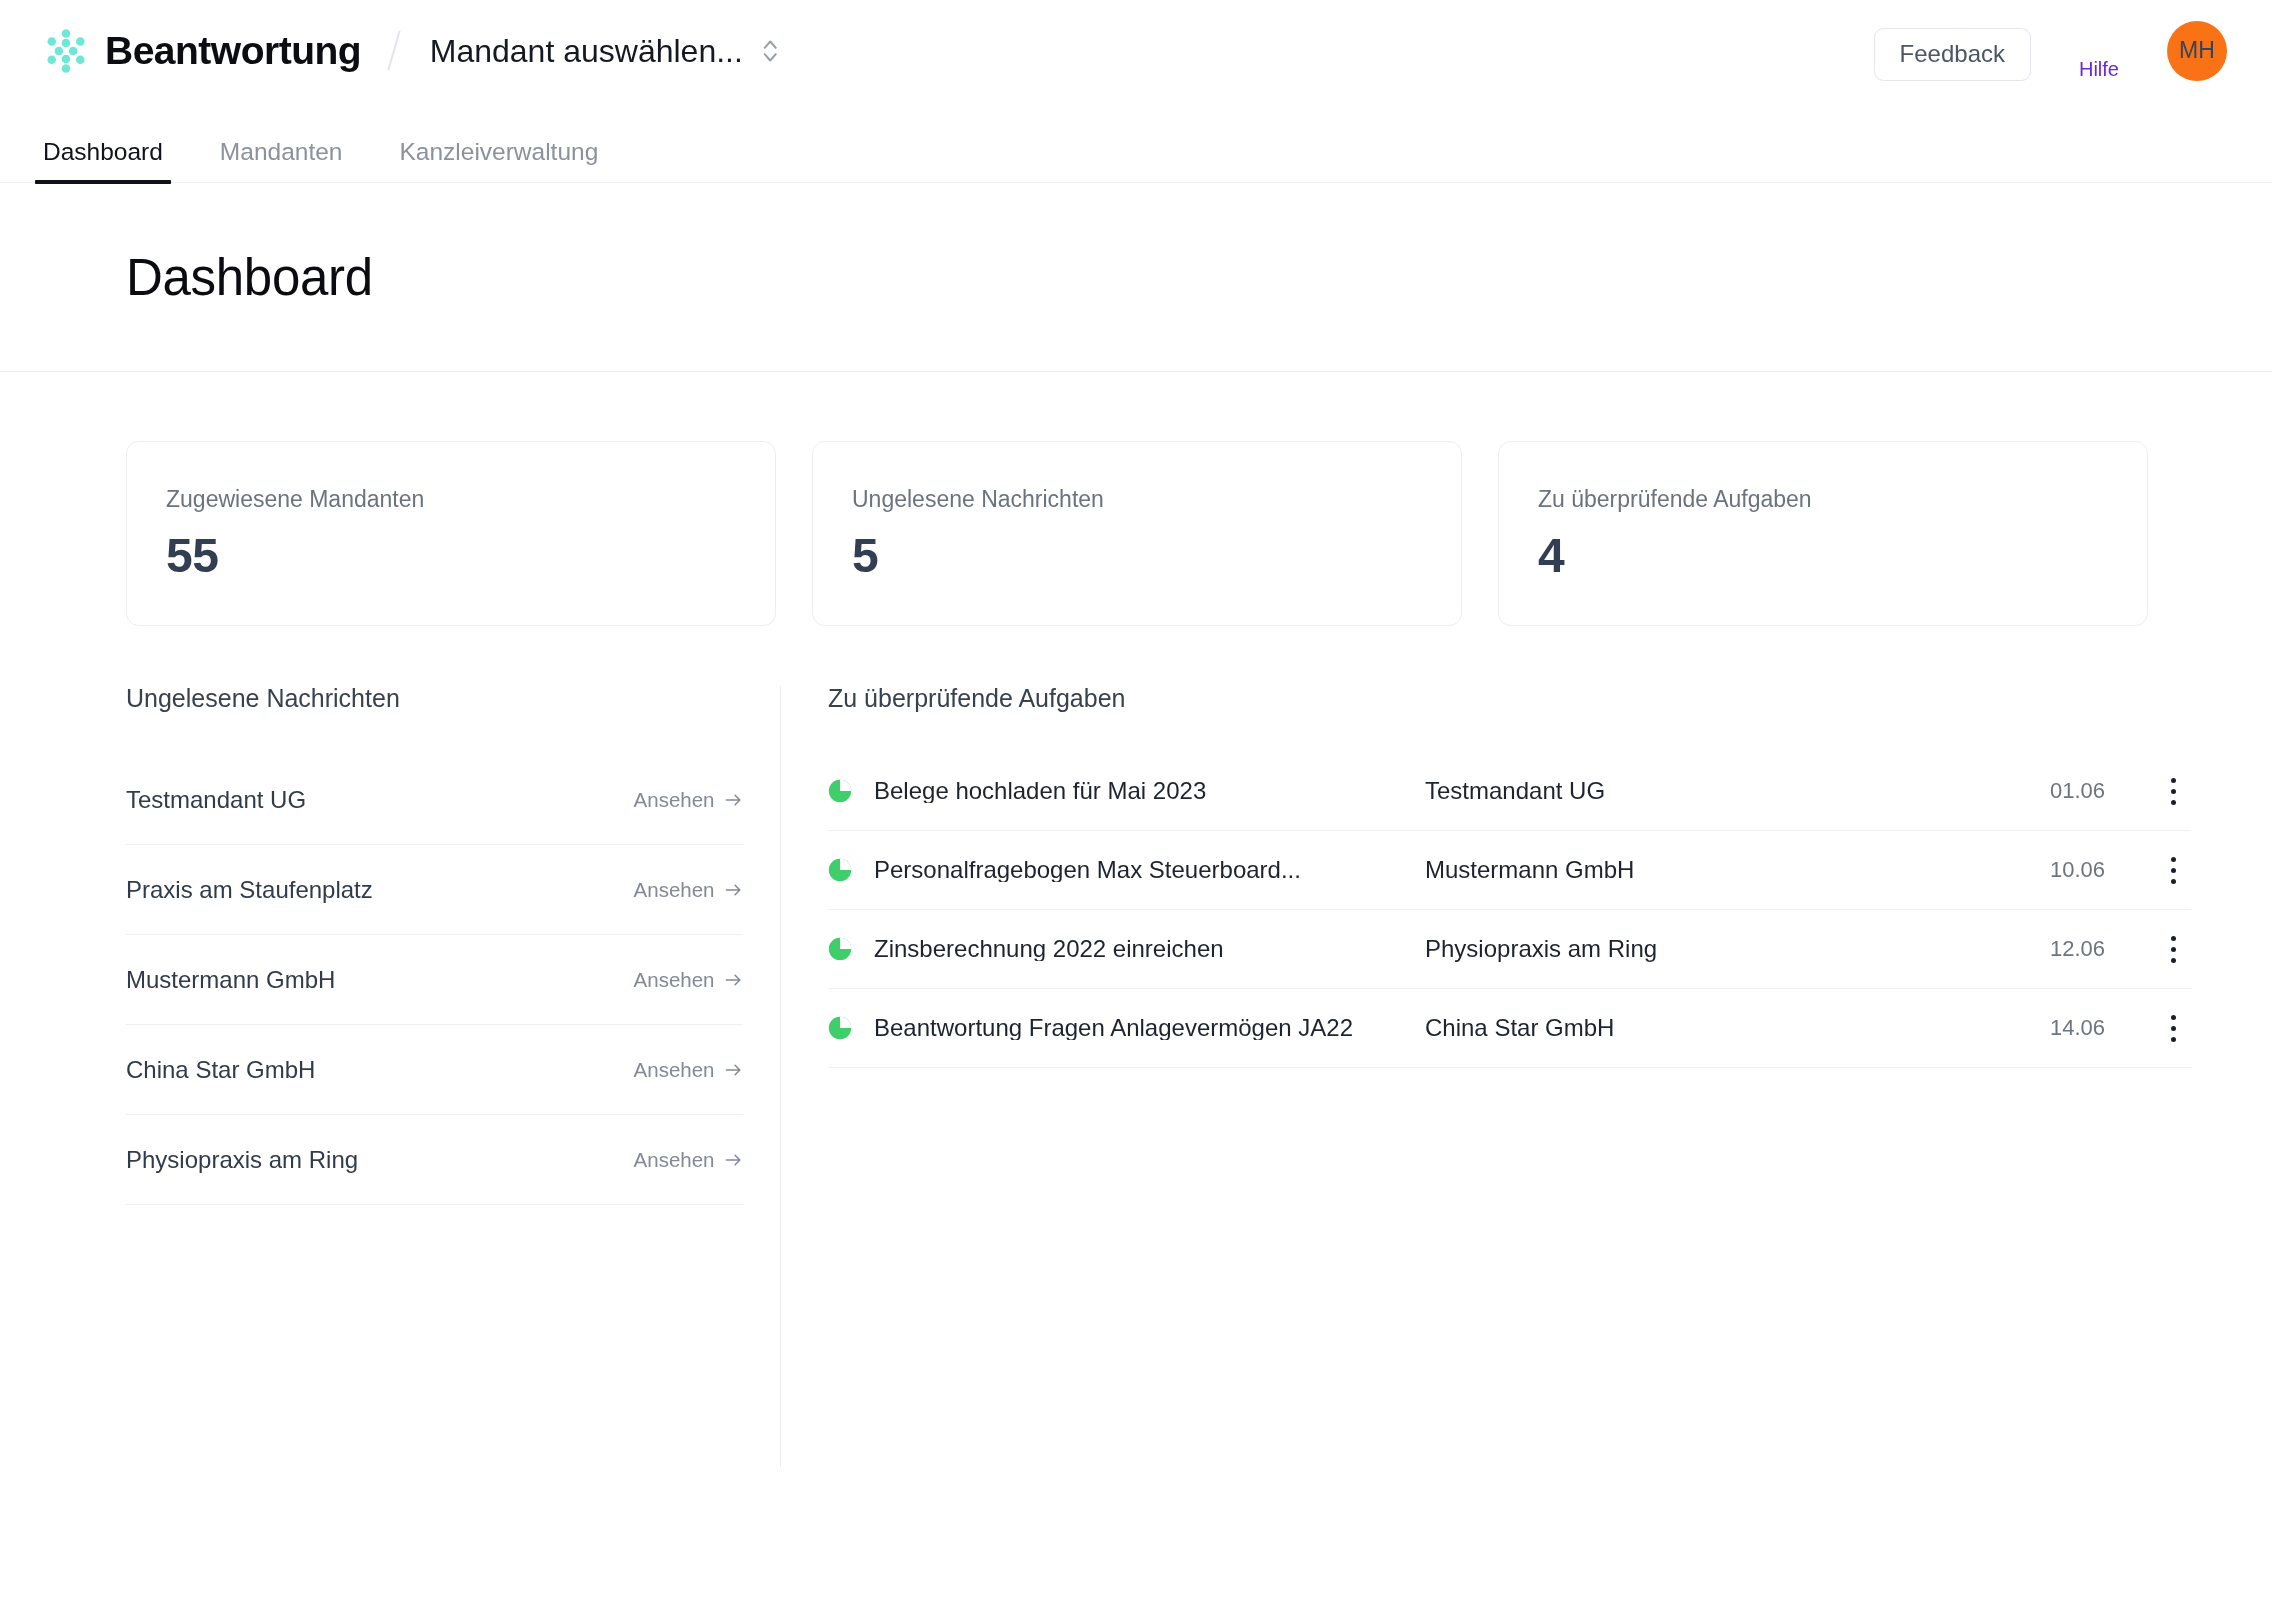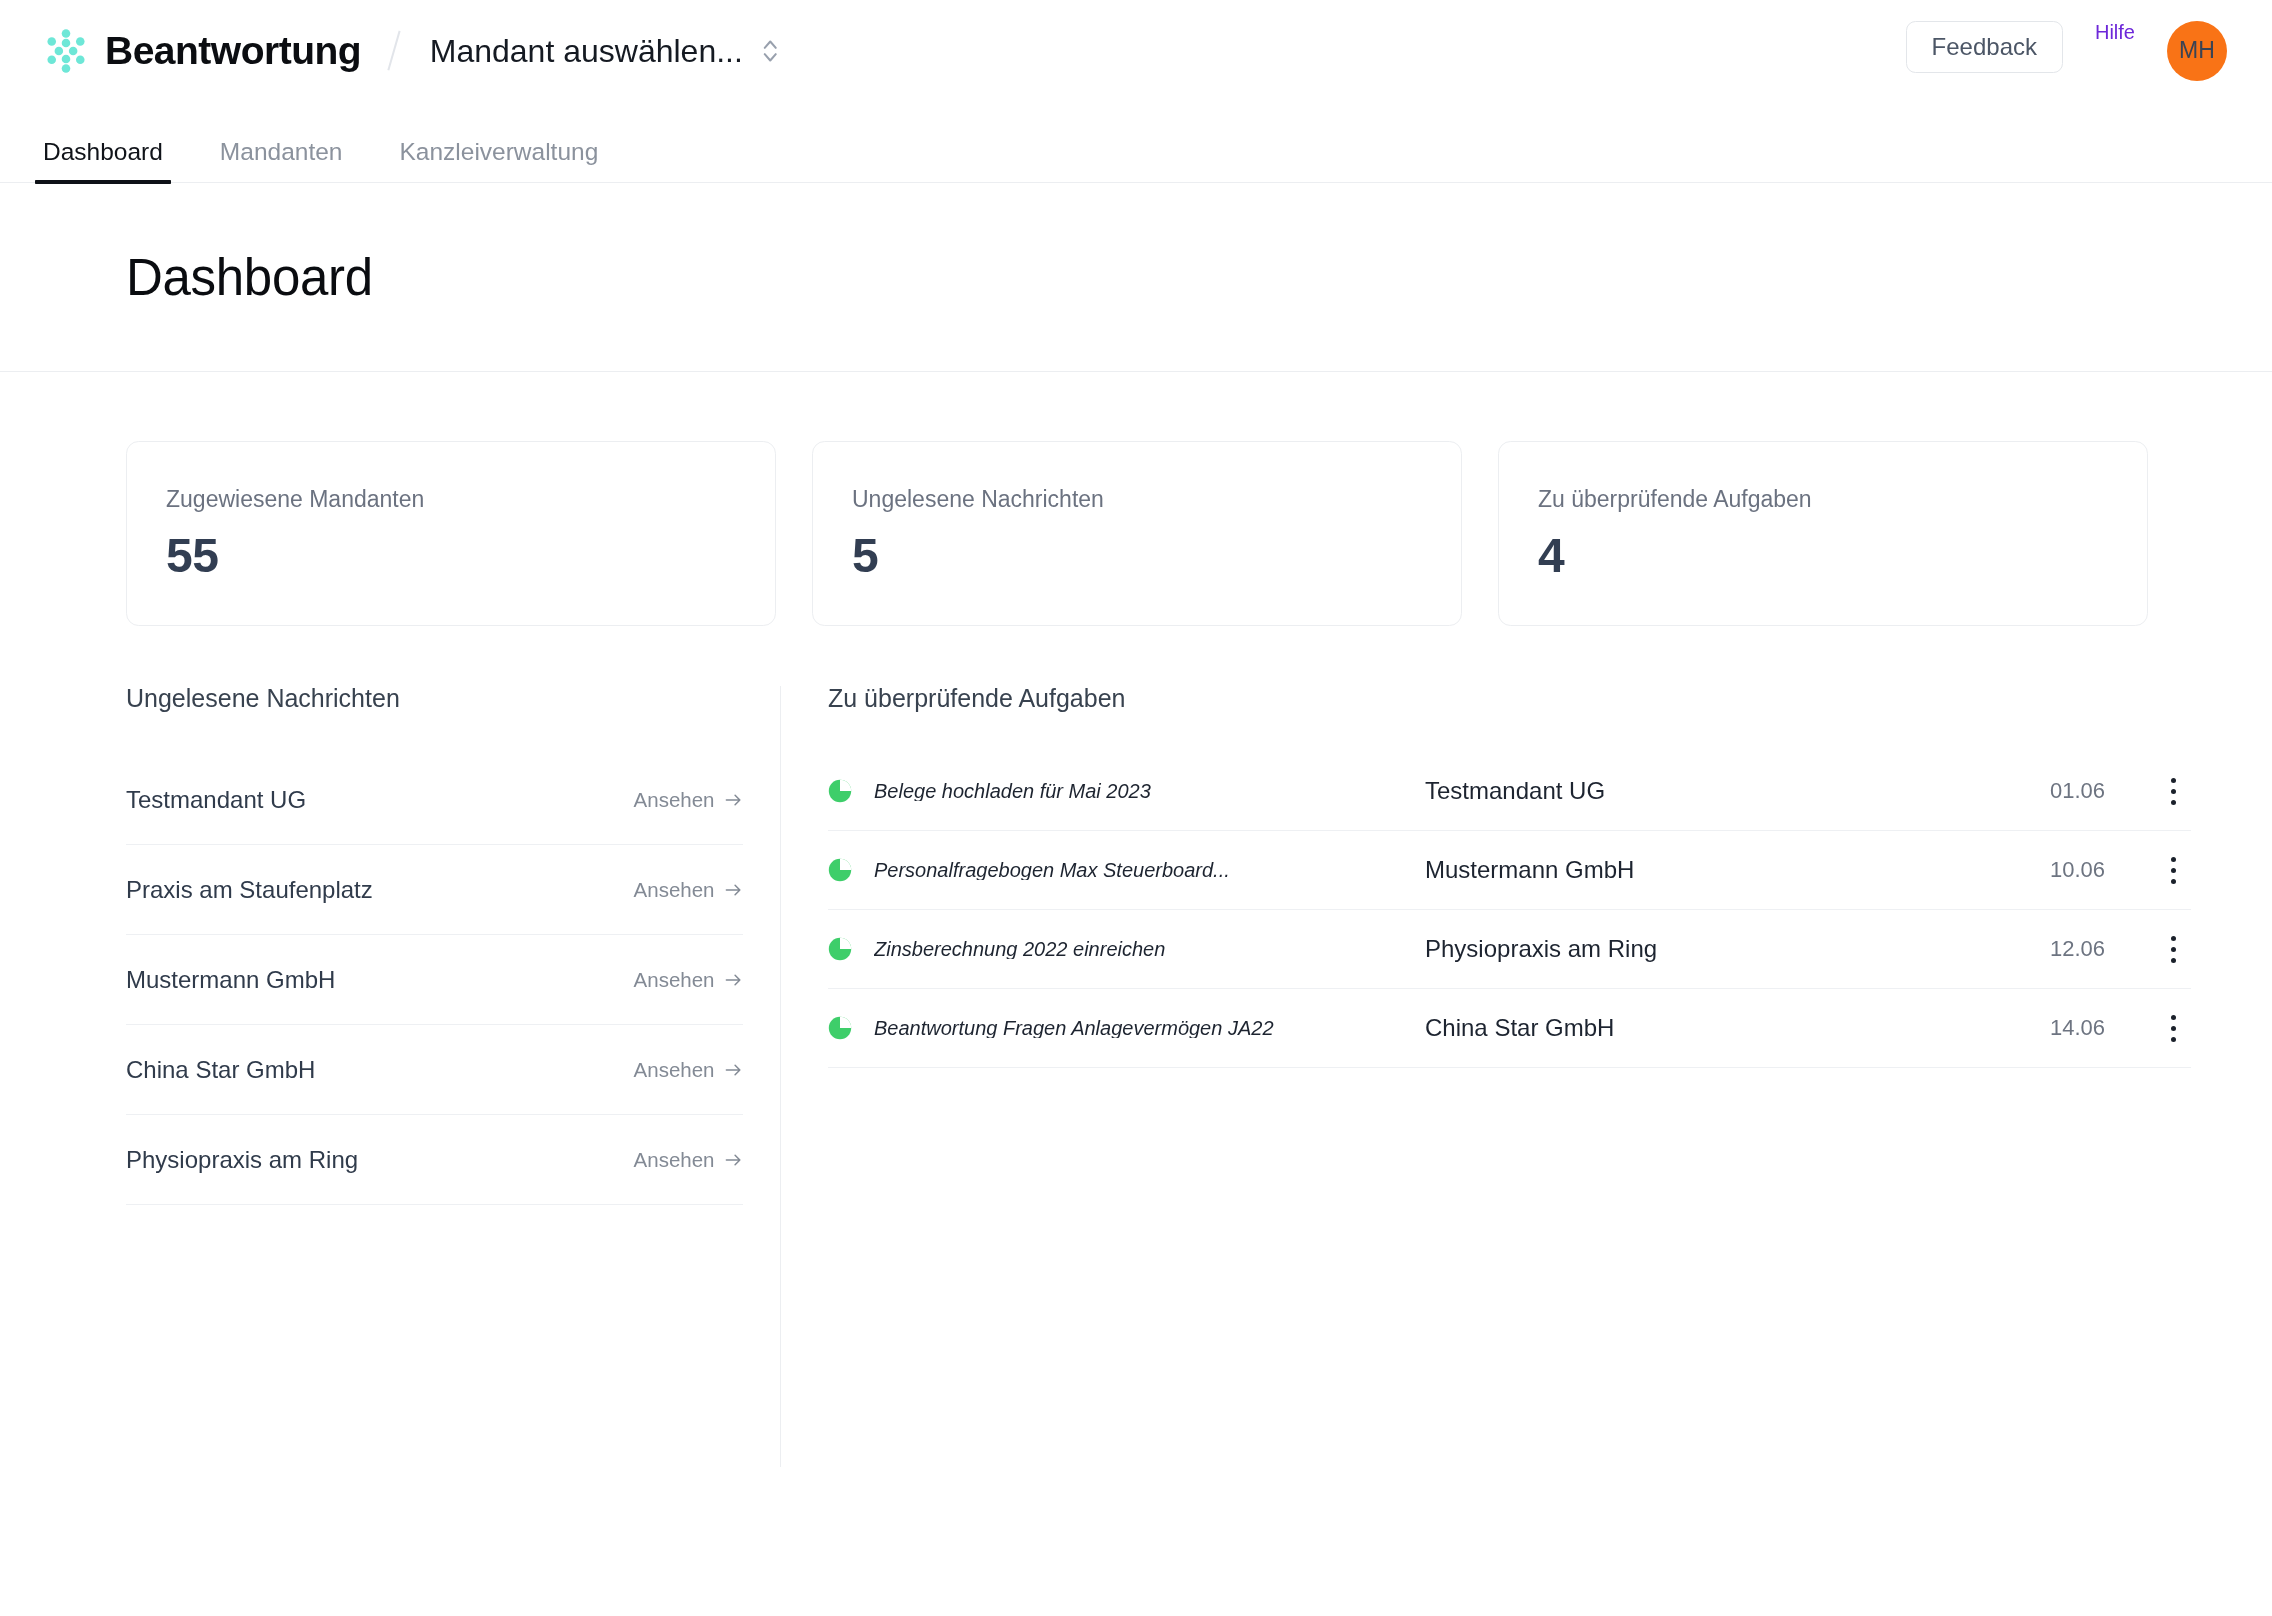--- a/index.html
+++ b/index.html
@@ -74,22 +74,22 @@
   .selector-icon {
     width: 20.5px;
     height: 32px;
     flex: 0 0 auto;
   }
 
   .topbar-spacer { flex: 1 1 auto; }
 
   .topbar-right {
     display: flex;
-    align-items: flex-start;
-    gap: 32px;
+    align-items: flex-end;
+    gap: 48px;
     flex: 0 0 auto;
   }
 
   .feedback-btn {
     border: 1.3px solid #e3e6ea;
     border-radius: 9.5px;
     background: #ffffff;
     padding: 13.4px 25px;
     font-size: 24px;
     font-family: inherit;
@@ -291,27 +291,26 @@
 
   .task-status {
     width: 24px;
     height: 24px;
     flex: 0 0 24px;
     margin-right: 22px;
   }
 
   .task-title {
     flex: 0 0 551px;
-    font-size: 20px;
+    font-size: 24px;
     color: #1d2430;
     line-height: 1;
     white-space: nowrap;
     overflow: hidden;
     text-overflow: ellipsis;
-    font-style: italic;
   }
 
   .task-client {
     flex: 0 0 562px;
     font-size: 24px;
     color: #1d2430;
     line-height: 1;
     white-space: nowrap;
   }
 

